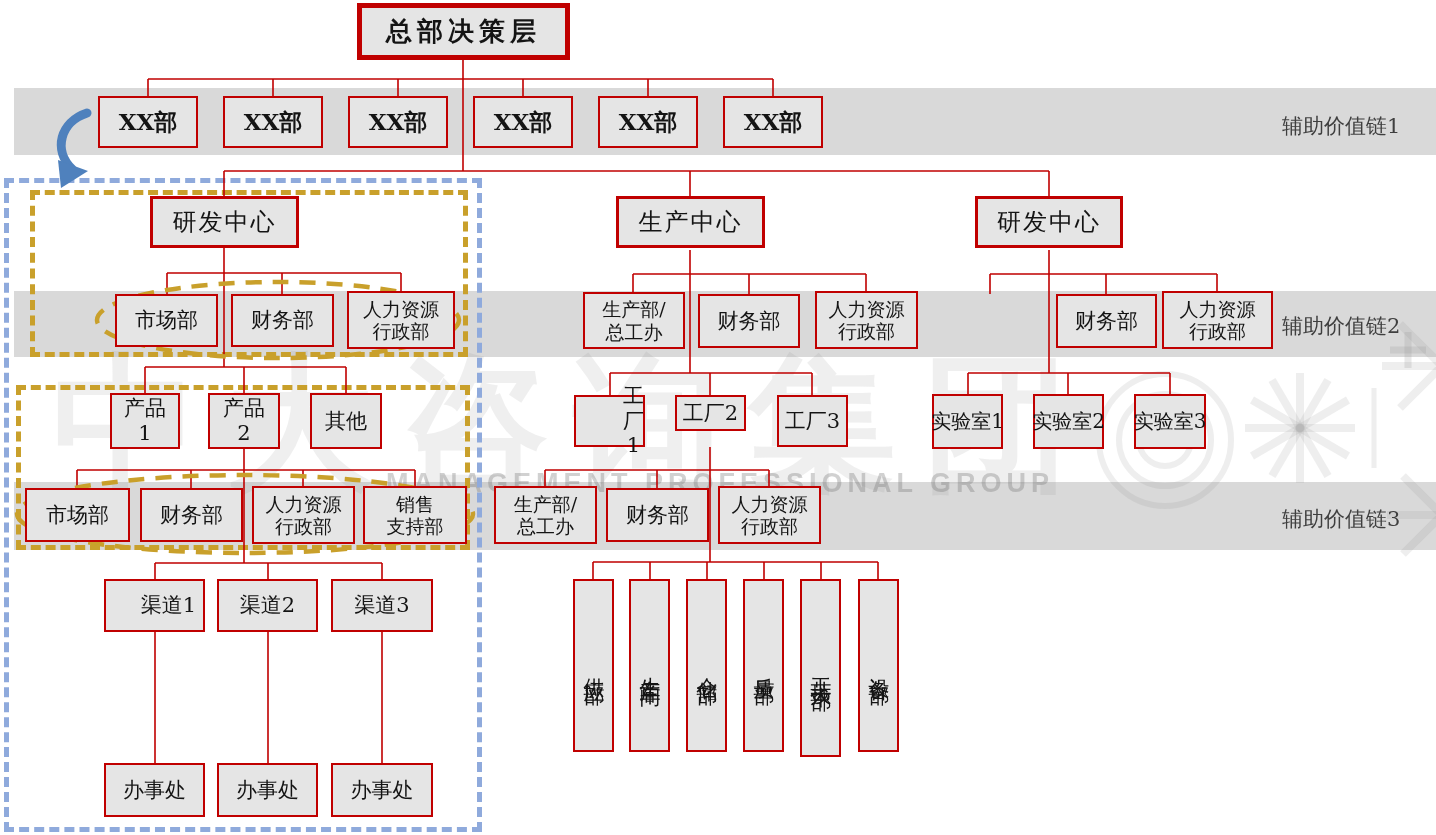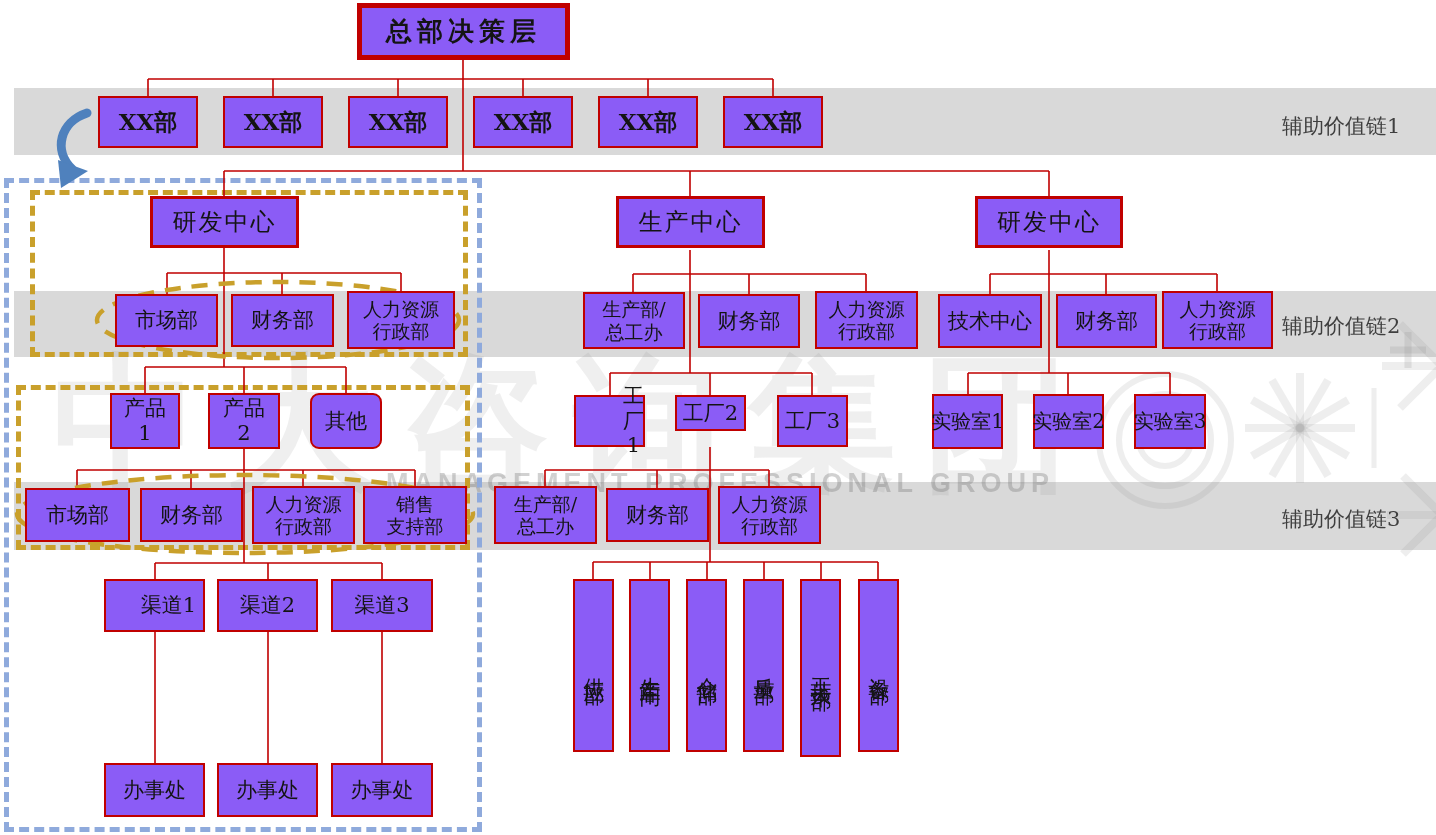--- a/index.html
+++ b/index.html
@@ -1,21 +1,21 @@
 <!DOCTYPE html>
 <html><head>
 <meta charset="utf-8">
 <style>
   html,body{margin:0;padding:0;background:#ffffff;}
   .stage{position:relative;width:1436px;height:835px;background:#ffffff;overflow:hidden;
          font-family:"DejaVu Serif","Liberation Serif",serif;}
   .band{position:absolute;left:14px;width:1422px;background:#d9d9d9;z-index:1;}
   .band-label{position:absolute;left:1282px;width:150px;font-size:21px;color:#3f3f3f;
               white-space:nowrap;z-index:6;}
-  .bx{position:absolute;box-sizing:border-box;border:2.5px solid #c00000;background:#8b5cf6;
+  .bx{position:absolute;box-sizing:border-box;border:2.5px solid #c00000;background:#e5e5e5;
       display:flex;align-items:center;justify-content:center;text-align:center;
       white-space:pre-line;font-size:21px;line-height:1.18;color:#141414;z-index:5;}
   .b-hq{border-width:5px;font-size:26px;font-weight:bold;letter-spacing:5px;}
   .b-xx{font-weight:bold;font-size:23px;}
   .b-center{border-width:3px;font-size:24px;letter-spacing:2px;}
   .small{font-size:19px;}
   .nowrap{white-space:nowrap;}
   .vx{writing-mode:vertical-rl;text-orientation:upright;letter-spacing:3px;font-size:21px;}
   .dash{position:absolute;box-sizing:border-box;border-style:dashed;background:transparent;z-index:3;}
   .dash-blue{border:5px dashed #8faadc;}
@@ -127,30 +127,29 @@
   <div class="bx" style="left:231px;top:294px;width:103px;height:53px;">财务部</div>
   <div class="bx small" style="left:347px;top:291px;width:108px;height:58px;">人力资源
 行政部</div>
 
   <div class="bx small" style="left:583px;top:292px;width:102px;height:57px;">生产部/
 总工办</div>
   <div class="bx" style="left:698px;top:294px;width:102px;height:54px;">财务部</div>
   <div class="bx small" style="left:815px;top:291px;width:103px;height:58px;">人力资源
 行政部</div>
 
-  <div class="bx" style="left:938px;top:294px;width:104px;height:54px;">技术中心</div>
   <div class="bx" style="left:1056px;top:294px;width:101px;height:54px;">财务部</div>
   <div class="bx small" style="left:1162px;top:291px;width:111px;height:58px;">人力资源
 行政部</div>
 
   <div class="bx" style="left:110px;top:393px;width:70px;height:56px;">产品
 1</div>
   <div class="bx" style="left:208px;top:393px;width:72px;height:56px;">产品
 2</div>
-  <div class="bx" style="left:310px;top:393px;width:72px;height:56px;border-radius:9px;">其他</div>
+  <div class="bx" style="left:310px;top:393px;width:72px;height:56px;">其他</div>
 
   <div class="bx" style="left:574px;top:395px;width:71px;height:52px;padding-left:48px;">工厂1</div>
   <div class="bx" style="left:675px;top:395px;width:71px;height:36px;">工厂2</div>
   <div class="bx" style="left:777px;top:395px;width:71px;height:52px;">工厂3</div>
 
   <div class="bx nowrap" style="left:932px;top:394px;width:71px;height:55px;font-size:20px;">实验室1</div>
   <div class="bx nowrap" style="left:1033px;top:394px;width:71px;height:55px;font-size:20px;">实验室2</div>
   <div class="bx nowrap" style="left:1134px;top:394px;width:72px;height:55px;font-size:20px;">实验室3</div>
 
   <div class="bx" style="left:25px;top:488px;width:105px;height:54px;">市场部</div>

